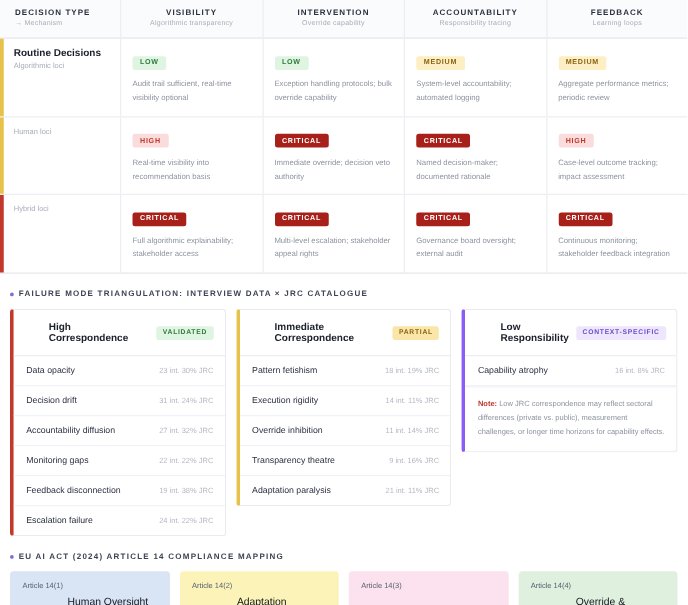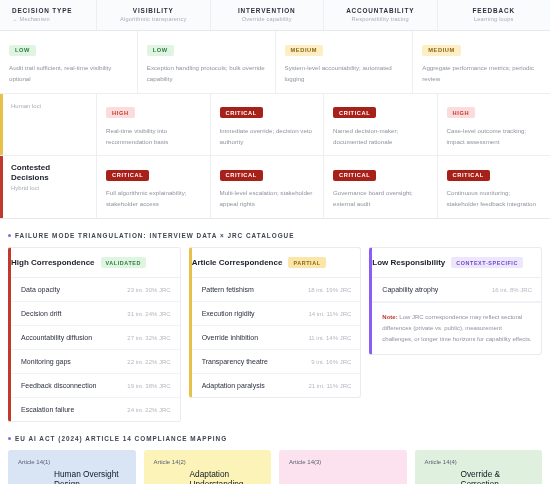--- a/index.html
+++ b/index.html
@@ -79,22 +79,22 @@
     flex: 1 1 0; min-width: 0;
     background: #ffffff;
     border: 1px solid #e9ebef;
     border-radius: 3px;
   }
   .card.hi  { border-left: 3px solid #c0392b; }
   .card.mod { border-left: 3px solid #e8c14a; }
   .card.low { border-left: 3px solid #8b5cf6; }
 
   .card-head {
-    display: flex; align-items: center; 
-    gap: 6px; padding: 9px 9px 9px 0;
+    display: flex; align-items: center; justify-content: space-between;
+    gap: 6px; padding: 9px 9px 9px 28px;
     border-bottom: 1px solid #eceef1;
   }
   .card-title { font-size: 8px; font-weight: bold; color: #1b1f2b; }
   .cbadge {
     font-size: 5.4px; font-weight: bold; letter-spacing: .6px;
     padding: 2.5px 5px; border-radius: 2px; white-space: nowrap;
     text-transform: uppercase;
   }
   .cbadge.validated { background: #dff5e2; color: #2f7a3e; }
   .cbadge.partial   { background: #fae6a8; color: #8a6412; }
@@ -152,20 +152,24 @@
         <div class="h-title">ACCOUNTABILITY</div>
         <div class="h-sub">Responsibility tracing</div>
       </div>
       <div class="mcell ctr">
         <div class="h-title">FEEDBACK</div>
         <div class="h-sub">Learning loops</div>
       </div>
     </div>
 
     <div class="mrow body">
+      <div class="mcell first acc accent-routine">
+        <div class="r-title">Routine Decisions</div>
+        <div class="r-sub">Algorithmic loci</div>
+      </div>
       <div class="mcell">
         <span class="badge low">LOW</span>
         <div class="cell-text">Audit trail sufficient, real-time visibility optional</div>
       </div>
       <div class="mcell">
         <span class="badge low">LOW</span>
         <div class="cell-text">Exception handling protocols; bulk override capability</div>
       </div>
       <div class="mcell">
         <span class="badge medium">MEDIUM</span>
@@ -194,21 +198,20 @@
         <div class="cell-text">Named decision-maker; documented rationale</div>
       </div>
       <div class="mcell">
         <span class="badge high">HIGH</span>
         <div class="cell-text">Case-level outcome tracking; impact assessment</div>
       </div>
     </div>
 
     <div class="mrow body">
       <div class="mcell first acc accent-contest">
-        <div class="r-title">Contested Decisions</div>
         <div class="r-sub">Hybrid loci</div>
       </div>
       <div class="mcell">
         <span class="badge critical">CRITICAL</span>
         <div class="cell-text">Full algorithmic explainability; stakeholder access</div>
       </div>
       <div class="mcell">
         <span class="badge critical">CRITICAL</span>
         <div class="cell-text">Multi-level escalation; stakeholder appeal rights</div>
       </div>
@@ -256,21 +259,21 @@
         <span class="crow-val">19 int. 38% JRC</span>
       </div>
       <div class="crow">
         <span class="crow-label">Escalation failure</span>
         <span class="crow-val">24 int. 22% JRC</span>
       </div>
     </div>
 
     <div class="card mod">
       <div class="card-head">
-        <span class="card-title">Article Correspondence</span>
+        <span class="card-title">Immediate Correspondence</span>
         <span class="cbadge partial">PARTIAL</span>
       </div>
       <div class="crow">
         <span class="crow-label">Pattern fetishism</span>
         <span class="crow-val">18 int. 19% JRC</span>
       </div>
       <div class="crow">
         <span class="crow-label">Execution rigidity</span>
         <span class="crow-val">14 int. 11% JRC</span>
       </div>

